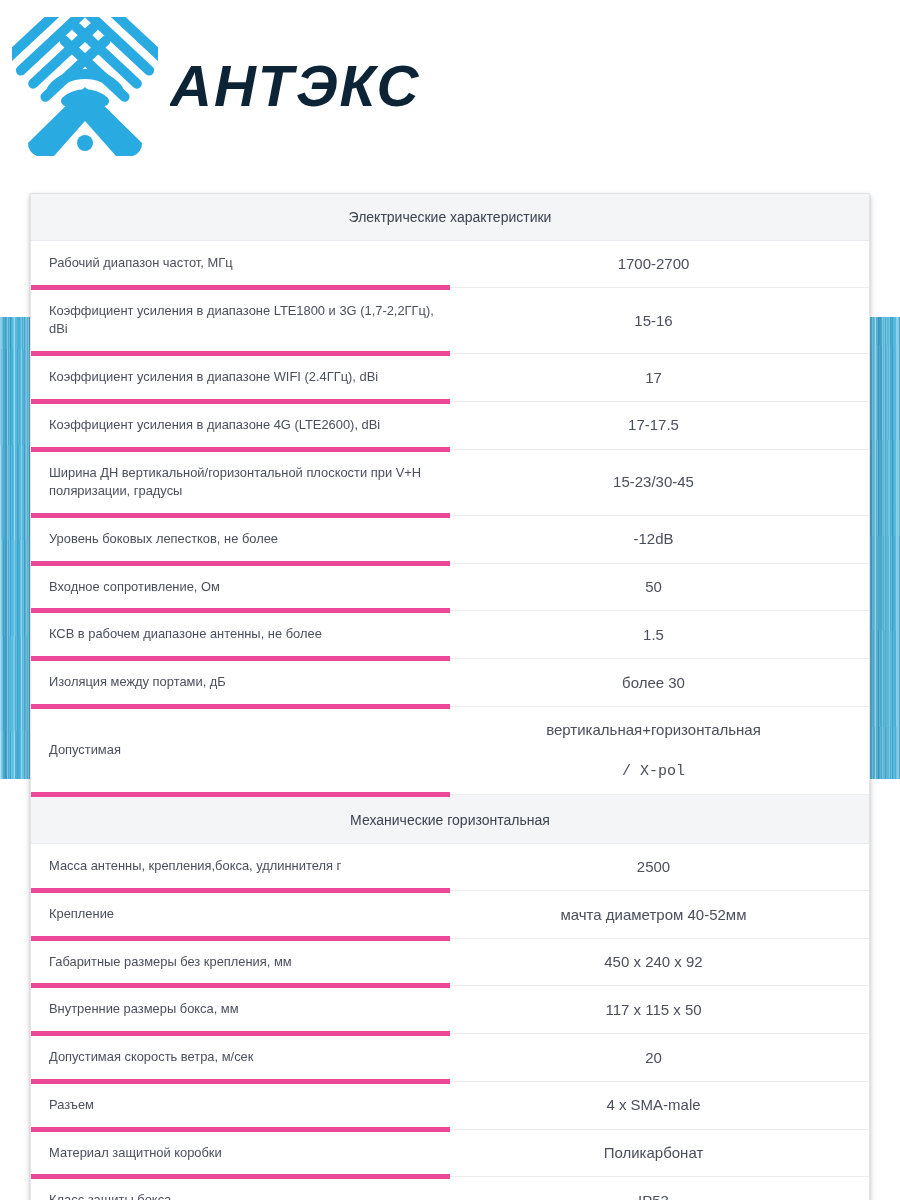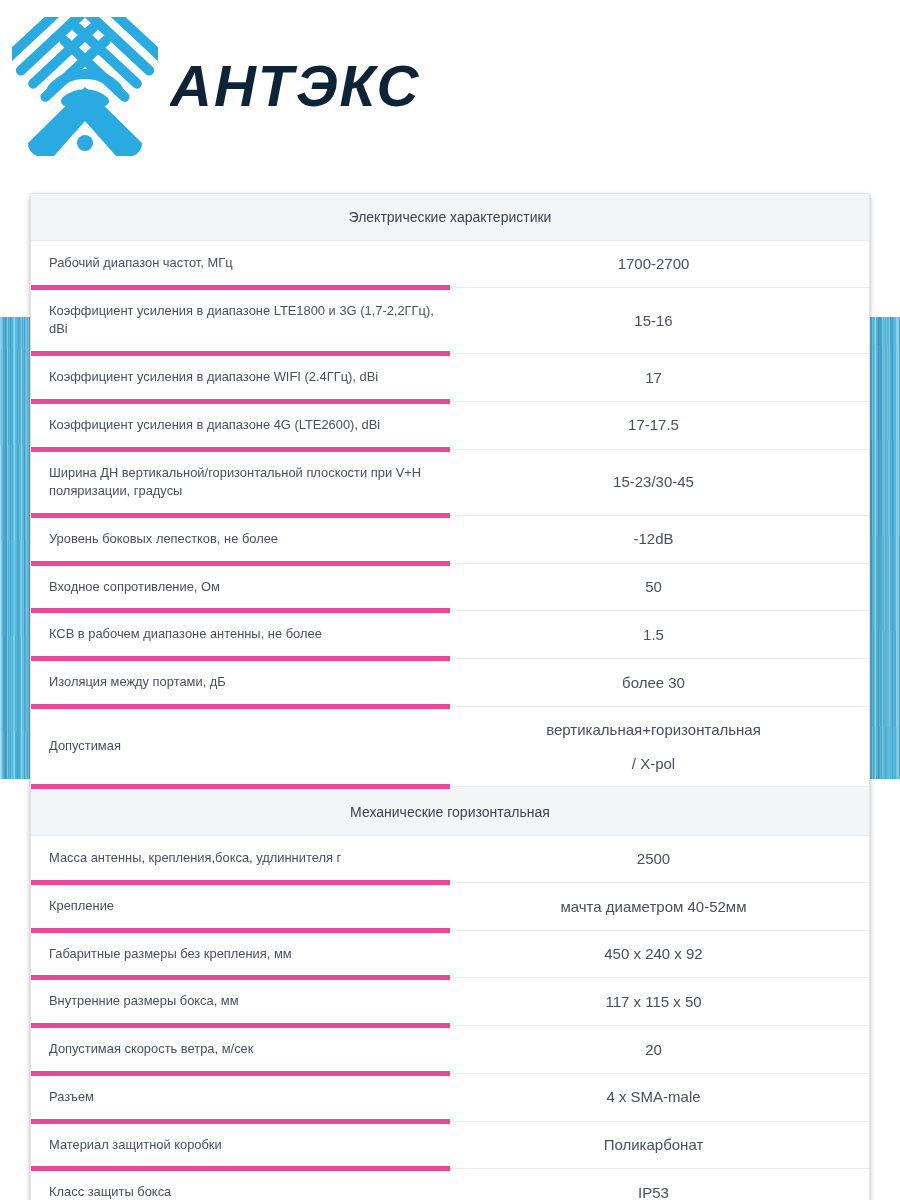--- a/index.html
+++ b/index.html
@@ -123,21 +123,21 @@
     color: #4a4f5c;
     border-bottom: 1px solid #ededf0;
     text-align: center;
     vertical-align: middle;
     line-height: 1.45;
   }
   .spec-table tr:last-child td { border-bottom: none; }
 
   .v-multi { display: block; }
   .v-multi .vline { display: block; }
-  .v-multi .vline + .vline { margin-top: 12px; }
+  .v-multi .vline + .vline { margin-top: 20px; font-family: Liberation Mono, monospace; }
 </style>
 </head>
 <body>
 
 <div id="page">
 
   <div class="blue-band"></div>
 
   <div class="logo-area">
     <svg class="logo-mark" viewBox="0 0 146 140" aria-hidden="true">

